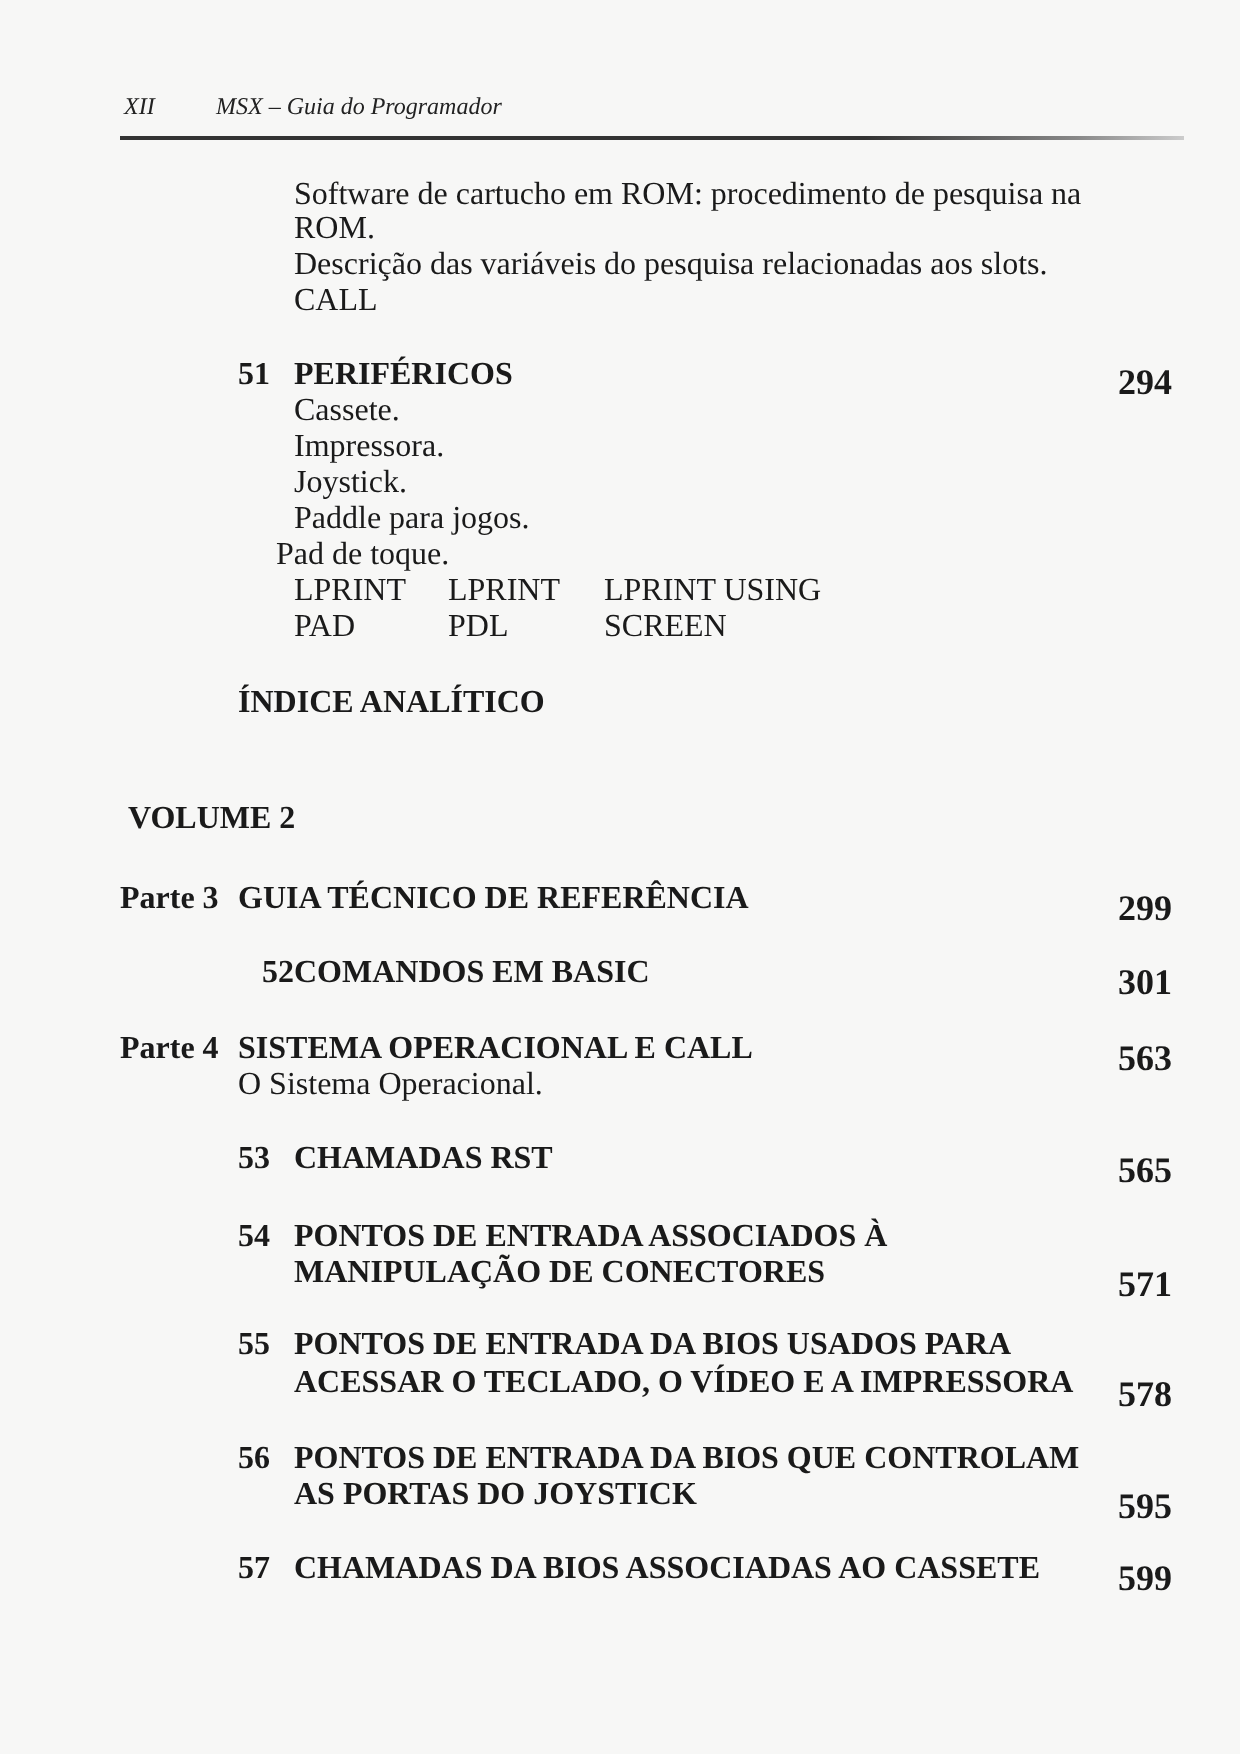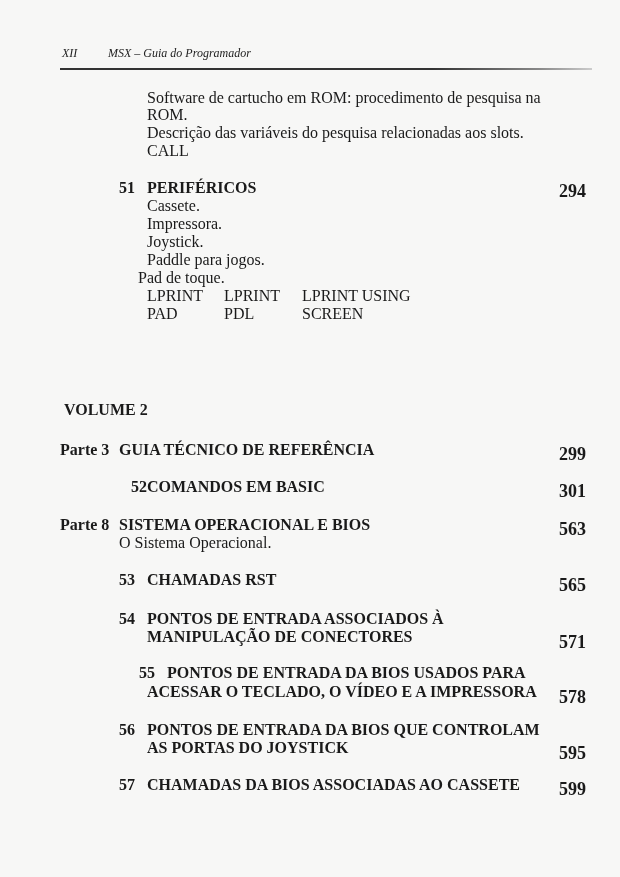--- a/index.html
+++ b/index.html
@@ -101,40 +101,41 @@
     <div class="line" style="left:147px; top:251px;">Paddle para jogos.</div>
     <div class="line" style="left:138px; top:269px;">Pad de toque.</div>
     <div class="line" style="left:147px; top:287px;">
       <span class="kw kw1">LPRINT</span><span class="kw kw2">LPRINT</span><span class="kw">LPRINT USING</span>
     </div>
     <div class="line" style="left:147px; top:305px;">
       <span class="kw kw1">PAD</span><span class="kw kw2">PDL</span><span class="kw">SCREEN</span>
     </div>
   </div>
 
+  <div class="line bold" style="left:119px; top:343px;">ÍNDICE ANALÍTICO</div>
 
   <div class="line bold" style="left:64px; top:401px;">VOLUME 2</div>
 
   <div>
     <div class="line bold" style="left:60px; top:441px;">
       <span class="part-label">Parte 3</span><span>GUIA TÉCNICO DE REFERÊNCIA</span>
     </div>
     <div class="pg" style="top:444px;">299</div>
   </div>
 
   <div>
     <div class="line bold" style="left:119px; top:478px;text-align:right;">
       <span class="chap-num">52</span><span>COMANDOS EM BASIC</span>
     </div>
     <div class="pg" style="top:481px;">301</div>
   </div>
 
   <div>
     <div class="line bold" style="left:60px; top:516px;">
-      <span class="part-label">Parte 8</span><span>SISTEMA OPERACIONAL E BIOS</span>
+      <span class="part-label">Parte 4</span><span>SISTEMA OPERACIONAL E CALL</span>
     </div>
     <div class="pg" style="top:519px;">563</div>
     <div class="line" style="left:119px; top:534px;">O Sistema Operacional.</div>
   </div>
 
   <div>
     <div class="line bold" style="left:119px; top:571px;">
       <span class="chap-num">53</span><span>CHAMADAS RST</span>
     </div>
     <div class="pg" style="top:575px;">565</div>
@@ -142,21 +143,21 @@
 
   <div>
     <div class="line bold" style="left:119px; top:610px;">
       <span class="chap-num">54</span><span>PONTOS DE ENTRADA ASSOCIADOS À</span>
     </div>
     <div class="line bold" style="left:147px; top:628px;">MANIPULAÇÃO DE CONECTORES</div>
     <div class="pg" style="top:632px;">571</div>
   </div>
 
   <div>
-    <div class="line bold" style="left:119px; top:664px;margin-left:20px;">
+    <div class="line bold" style="left:119px; top:664px;">
       <span class="chap-num">55</span><span>PONTOS DE ENTRADA DA BIOS USADOS PARA</span>
     </div>
     <div class="line bold" style="left:147px; top:683px;">ACESSAR O TECLADO, O VÍDEO E A IMPRESSORA</div>
     <div class="pg" style="top:687px;">578</div>
   </div>
 
   <div>
     <div class="line bold" style="left:119px; top:721px;">
       <span class="chap-num">56</span><span>PONTOS DE ENTRADA DA BIOS QUE CONTROLAM</span>
     </div>

